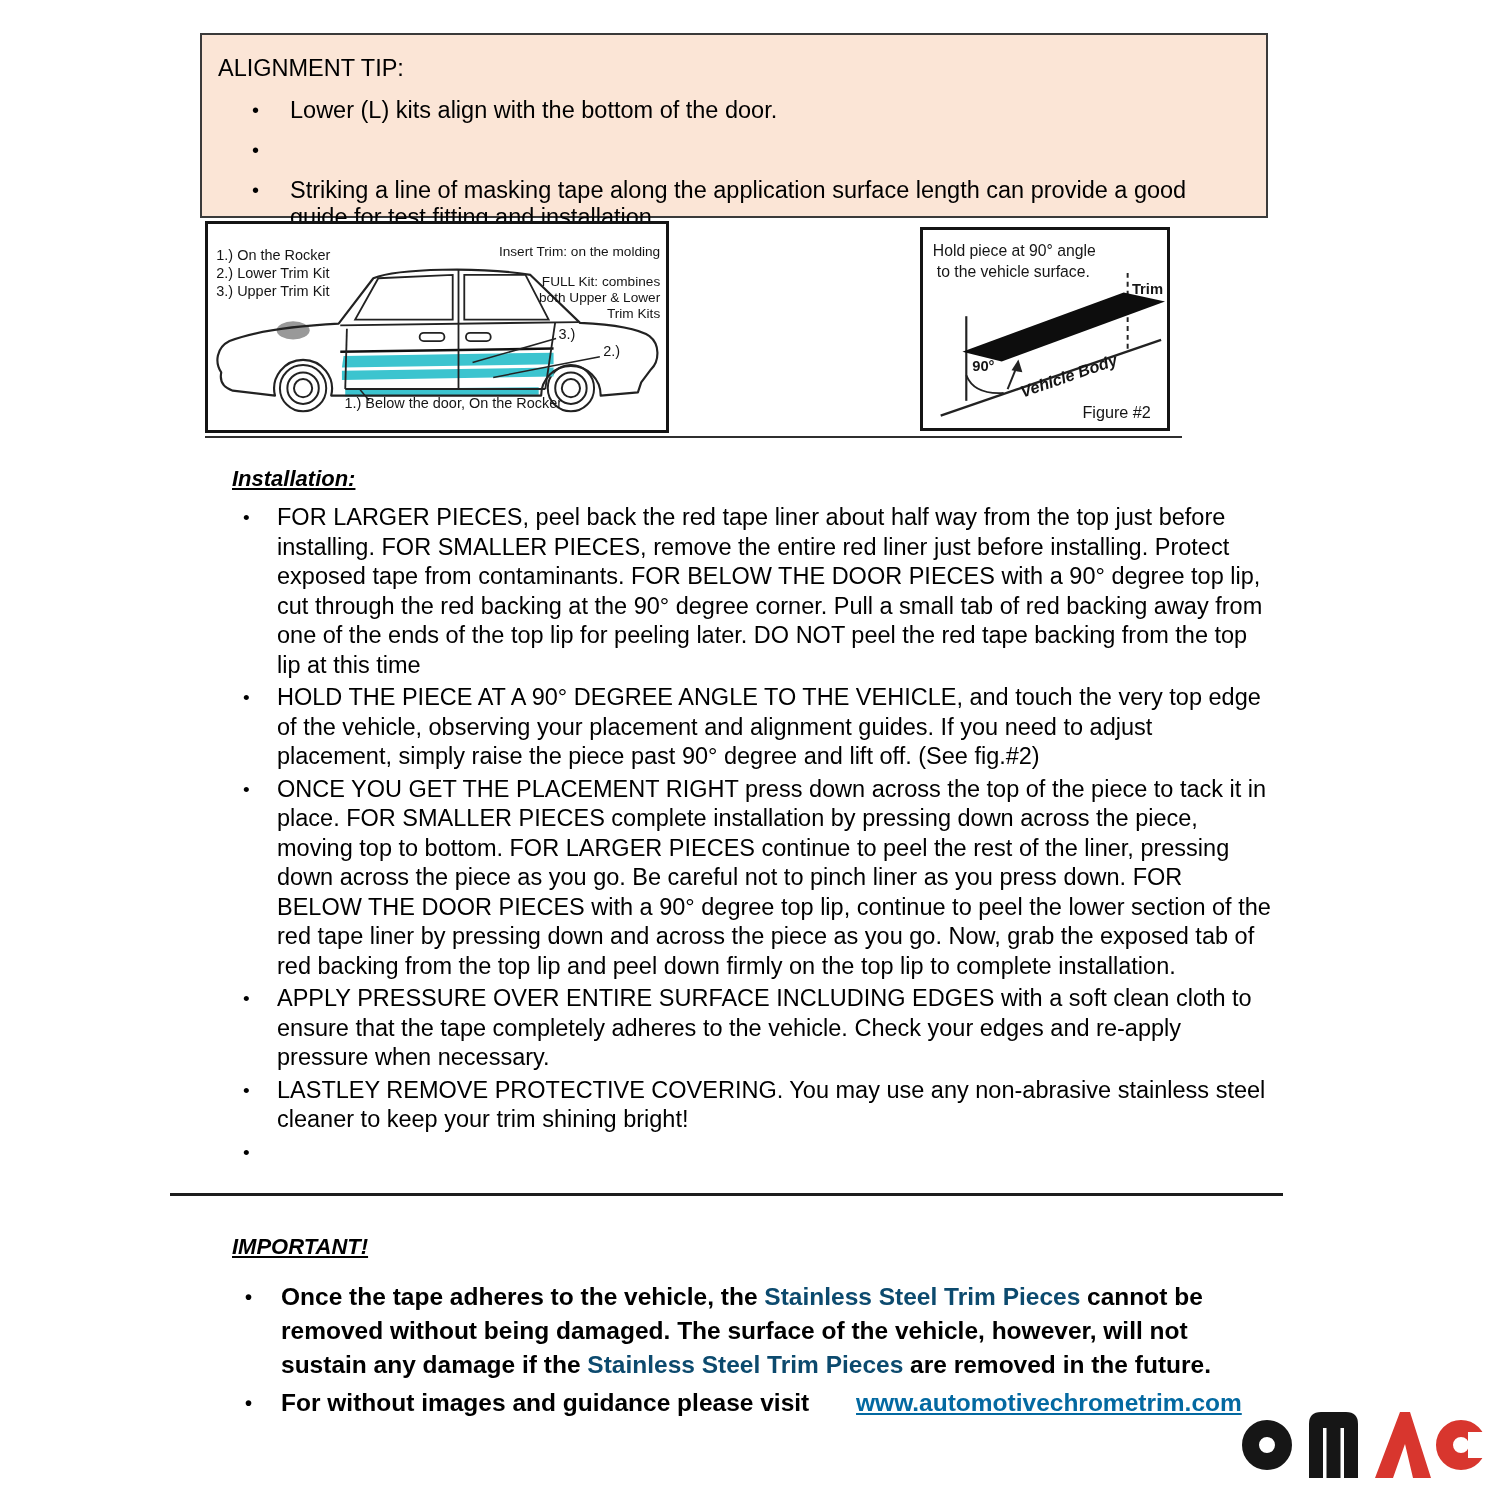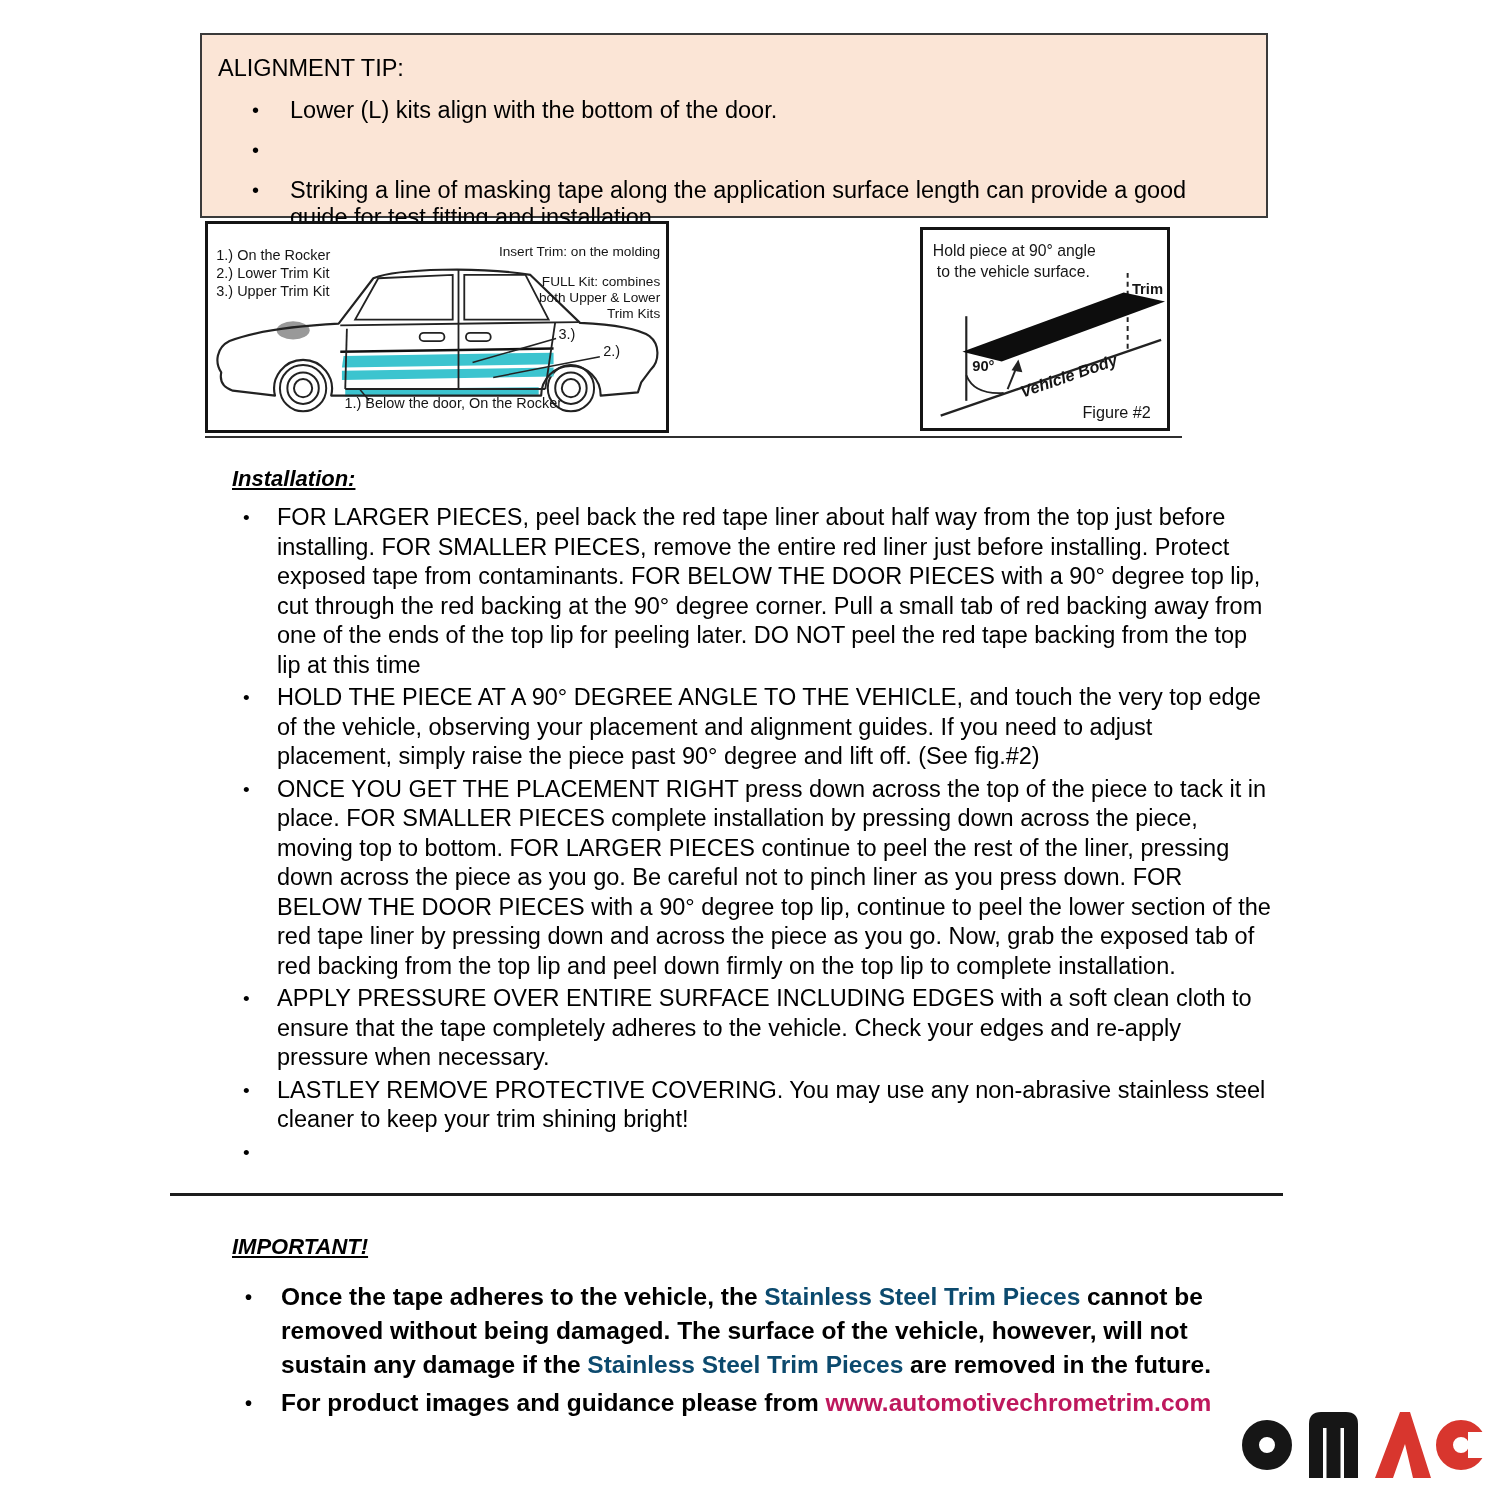--- a/index.html
+++ b/index.html
@@ -39,21 +39,21 @@
   
   .install-list{position:absolute;left:205px;top:503px;width:1066px;}
   .install-list li{display:flex;font-size:23.5px;line-height:29.5px;margin-bottom:3px;}
   .install-list .dot{flex:none;width:34px;margin-left:38px;font-size:19px;}
   
   .section-rule{position:absolute;left:170px;top:1193px;width:1113px;height:3px;background:#1c1c1c;}
   .important-list{position:absolute;left:207px;top:1280px;width:1068px;}
   .important-list li{display:flex;font-weight:bold;font-size:24.5px;line-height:34px;margin-bottom:4px;}
   .important-list .dot{flex:none;width:36px;margin-left:38px;font-size:20px;}
   .seg-red{color:#0c4a6e;}
-  .seg-link{color:#be185d;cursor:pointer;}
+  .seg-link{color:#0369a1;text-decoration:underline;cursor:pointer;margin-left:40px;}
   
   .logo{position:absolute;left:1242px;top:1400px;width:244px;height:86px;}
   
   svg text{font-family:"Liberation Sans", sans-serif;fill:#151515;}
 </style>
 </head>
 <body>
 
 <div class="alignment-box">
   <p class="alignment-title">ALIGNMENT TIP:</p>
@@ -181,21 +181,21 @@
 
 <h2 class="section-heading important-heading">IMPORTANT!</h2>
 
 <ul class="bullets important-list">
   <li>
     <span class="dot">•</span>
     <span><span class="seg-bold">Once the tape adheres to the vehicle, the </span><span class="seg-red">Stainless Steel Trim Pieces</span><span class="seg-bold"> cannot be removed without being damaged. The surface of the vehicle, however, will not sustain any damage if the </span><span class="seg-red">Stainless Steel Trim Pieces</span><span class="seg-bold"> are removed in the future.</span></span>
   </li>
   <li>
     <span class="dot">•</span>
-    <span><span class="seg-bold">For product images and guidance please from </span><span class="seg-link">www.automotivechrometrim.com</span></span>
+    <span><span class="seg-bold">For without images and guidance please visit </span><span class="seg-link">www.automotivechrometrim.com</span></span>
   </li>
 </ul>
 
 <svg class="logo" viewBox="0 0 244 86" aria-label="OMAC">
 
   <circle cx="25" cy="45" r="16.5" fill="none" stroke="#161616" stroke-width="17"></circle>
 
   <path d="M67,78 V24 Q67,12 79,12 H104 Q116,12 116,24 V78 H102 V28 H98.5 V78 H84.5 V28 H81 V78 Z" fill="#161616"></path>
 
   <path d="M158,12 H168 L189,78 H171 L163,44 L151,78 H133 Z" fill="#d8362e"></path>

